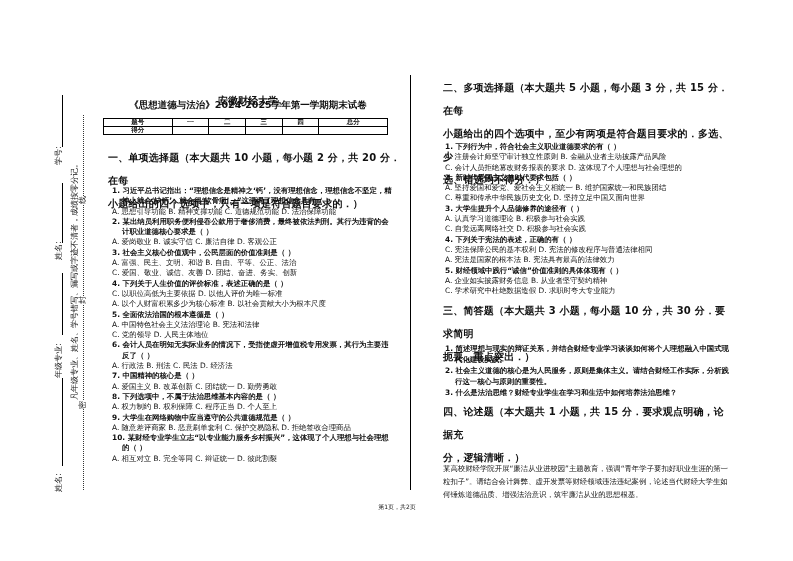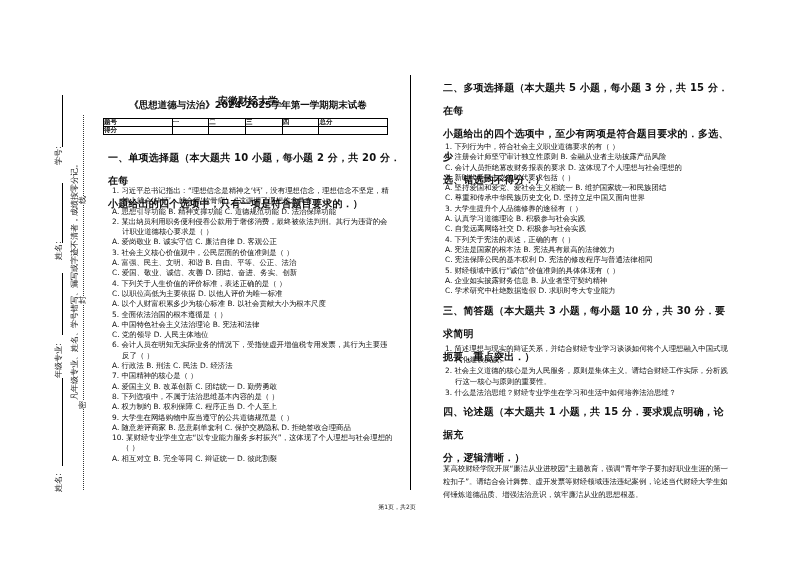--- a/index.html
+++ b/index.html
@@ -14,27 +14,27 @@
       position: absolute; font-size: 8px; line-height: 8px; white-space: nowrap;
       transform-origin: left top; transform: rotate(-90deg); font-family: "DejaVu Sans", sans-serif;
     }
     .seal-char {
       position: absolute; font-size: 8px; background: #fff; transform: rotate(-90deg);
       font-family: "DejaVu Sans", sans-serif; line-height: 8px;
     }
     .title { position: absolute; text-align: center; font-weight: bold; font-size: 10px; font-family: "DejaVu Sans", sans-serif; }
     .subtitle { position: absolute; text-align: center; font-weight: bold; font-size: 9.5px; font-family: "DejaVu Sans", sans-serif; }
     table.score { position: absolute; border-collapse: collapse; font-size: 6.5px; font-weight: bold; font-family: "DejaVu Sans", sans-serif; }
-    table.score td { border: 1px solid #000; height: 7px; padding: 0; line-height: 7px; }
+    table.score td { border: 1px solid #000; height: 7px; padding: 0; text-align: center; line-height: 7px; }
     .section-head {
       position: absolute; font-weight: bold; font-size: 10px; line-height: 23px;
       font-family: "DejaVu Sans", sans-serif; letter-spacing: 0.2px;
     }
     .q { position: absolute; font-size: 7.4px; line-height: 10.3px; font-family: "DejaVu Sans", sans-serif; }
-    .q .stem { display: block; padding-left: 10px; text-indent: -10px; }
+    .q .stem { display: block; padding-left: 10px; text-indent: -10px; font-weight: bold; }
     .q .opt { display: block; }
     .essay { position: absolute; font-size: 7.4px; line-height: 13px; font-family: "DejaVu Sans", sans-serif; }
     .divider { position: absolute; left: 410px; top: 75px; width: 1px; height: 415px; background: #000; }
     .footer { position: absolute; left: 375px; top: 503px; width: 44px; text-align: center; font-size: 6px; font-family: "DejaVu Sans", sans-serif; }
   </style>
 </head>
 <body>
 
 <div>
   <div class="solid-v" style="left:62px; top:95px; height:52px;"></div>
@@ -154,22 +154,22 @@
       <span class="opt">A. 坚持爱国和爱党、爱社会主义相统一 B. 维护国家统一和民族团结</span>
       <span class="opt">C. 尊重和传承中华民族历史文化 D. 坚持立足中国又面向世界</span>
     </div>
     <div>
       <span class="stem">3. 大学生提升个人品德修养的途径有（ ）</span>
       <span class="opt">A. 认真学习道德理论 B. 积极参与社会实践</span>
       <span class="opt">C. 自觉远离网络社交 D. 积极参与社会实践</span>
     </div>
     <div>
       <span class="stem">4. 下列关于宪法的表述，正确的有（ ）</span>
+      <span class="opt">C. 宪法保障公民的基本权利 D. 宪法的修改程序与普通法律相同</span>
       <span class="opt">A. 宪法是国家的根本法 B. 宪法具有最高的法律效力</span>
-      <span class="opt">C. 宪法保障公民的基本权利 D. 宪法的修改程序与普通法律相同</span>
     </div>
     <div>
       <span class="stem">5. 财经领域中践行“诚信”价值准则的具体体现有（ ）</span>
       <span class="opt">A. 企业如实披露财务信息 B. 从业者坚守契约精神</span>
       <span class="opt">C. 学术研究中杜绝数据造假 D. 求职时夸大专业能力</span>
     </div>
   </div>
 
   <div class="section-head" style="left:443px; top:299px; width:290px;">
     <div>三、简答题（本大题共 3 小题，每小题 10 分，共 30 分．要求简明</div>

